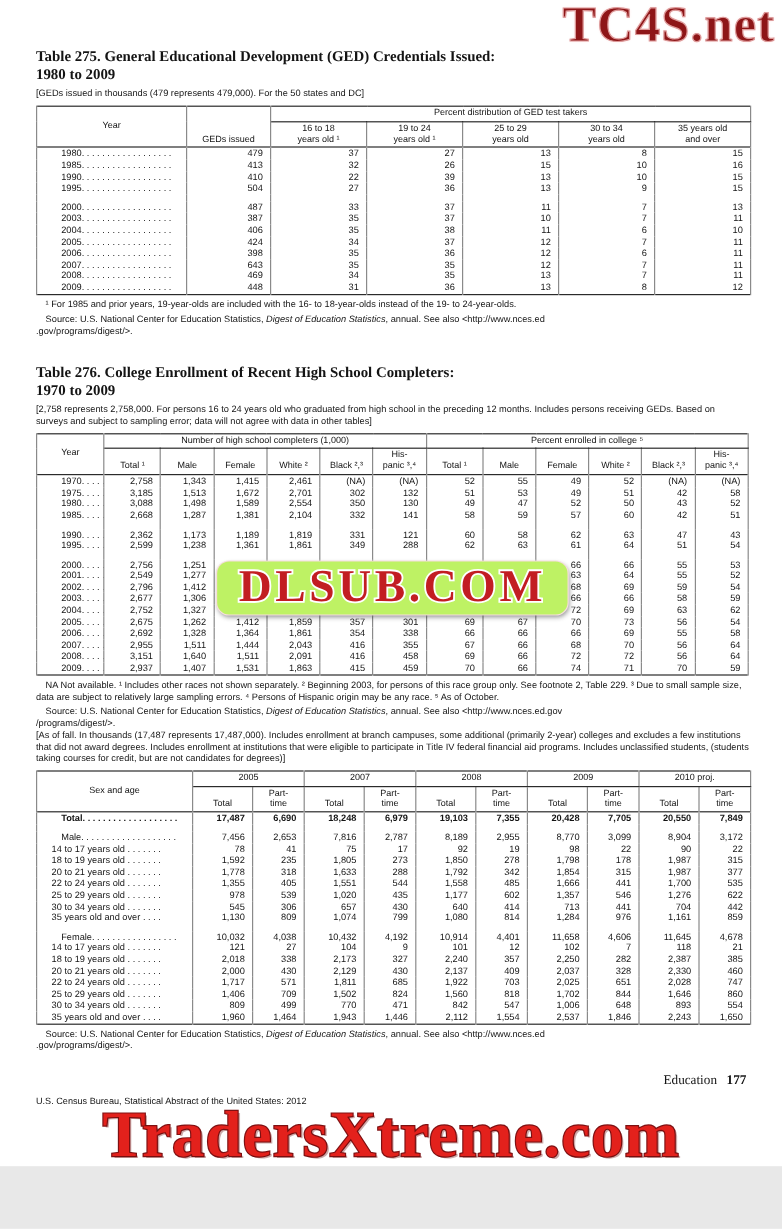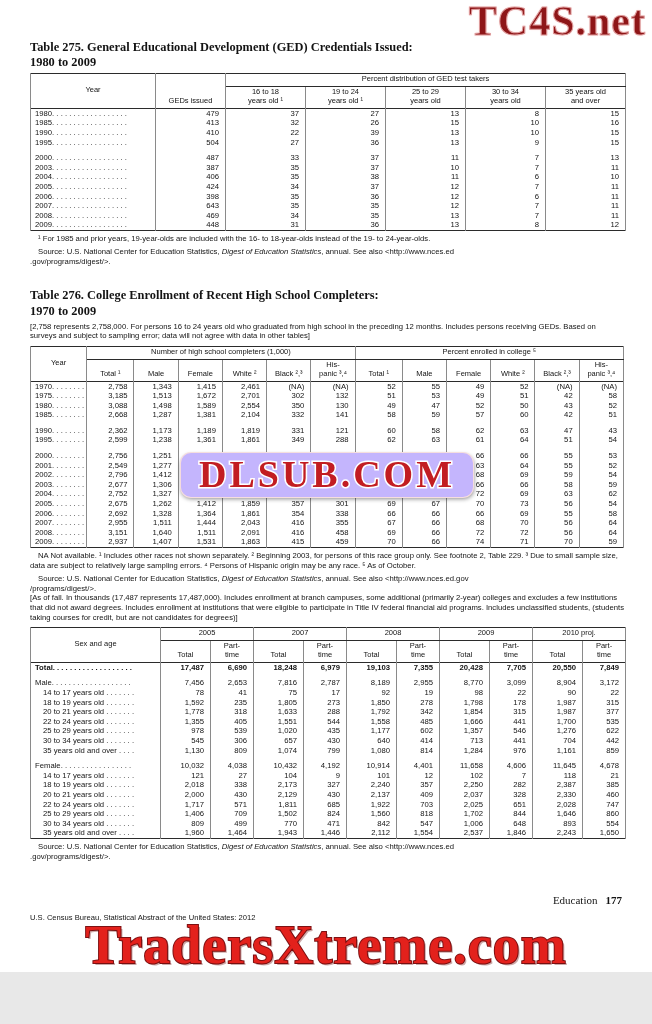--- a/index.html
+++ b/index.html
@@ -29,21 +29,21 @@
   }
   .dtable thead { border-bottom: 1px solid #2b2b2b; }
   .dtable th {
     font-weight: normal; text-align: center; vertical-align: bottom;
     font-size: 7.5px; line-height: 1.18; padding: 1px 2px 2px 2px;
     white-space: pre-line;
   }
   .dtable th.group { border-bottom: 1px solid #2b2b2b; vertical-align: middle; }
   .dtable th.mid { vertical-align: middle; }
   .dtable td { line-height: 9.6px; }
-  .dtable td.stub { text-align: left; white-space: nowrap; overflow: hidden; padding-left: 4px; }
+  .dtable td.stub { text-align: left; white-space: nowrap; overflow: hidden; padding-left: 20px; }
   .dtable td.stub.indent { padding-left: 12px; }
   .dtable td.num { text-align: right; padding-right: 6px; white-space: nowrap; }
   .dtable tr.gap-row td { height: 6px; }
   .dtable tr.bold-row td { font-weight: bold; }
 
   .fnote, .source {
     font-size: 7.7px; line-height: 1.28; text-indent: 8px;
     margin-top: 3px; white-space: pre-line;
   }
   .source .ital { font-style: italic; }
@@ -52,21 +52,21 @@
   .wm-top {
     position: absolute; top: 0px; right: 6px; z-index: 30;
     font-family: "Liberation Serif", serif; font-weight: bold;
     font-size: 42px; line-height: 1; letter-spacing: 1px;
     color: #8e1618; -webkit-text-stroke: 1px #dd9a9a;
     text-shadow: 0 0 2px rgba(255,210,210,.9);
   }
   .t276-wrap { position: relative; }
   .wm-mid {
     position: absolute; left: 50%; top: 64%; transform: translate(-50%, -50%);
-    z-index: 30; background: #c4b5fd; border-radius: 10px;
+    z-index: 30; background: #bef264; border-radius: 10px;
     padding: 2px 18px 4px 18px;
     box-shadow: 0 0 0 1px #f6dede, 1px 2px 4px rgba(0,0,0,.45);
   }
   .wm-mid .wm-mid-text {
     font-family: "Liberation Serif", serif; font-weight: bold;
     font-size: 38px; line-height: 1; letter-spacing: 3px;
     color: #c21d22; -webkit-text-stroke: 3px #ffffff; paint-order: stroke fill;
   }
   .wm-bottom {
     position: absolute; bottom: 0px; left: 50%; transform: translateX(-50%);
@@ -88,20 +88,21 @@
 <body>
 
 <div class="page">
 
   <div class="wm-top">TC4S.net</div>
 
   <div class="content">
 
     <div class="tbl-title first">Table 275. General Educational Development (GED) Credentials Issued:
 1980 to 2009</div>
+    <div class="bnote">[GEDs issued in thousands (479 represents 479,000). For the 50 states and DC]</div>
 
     <table class="dtable">
       <colgroup>
         <col style="width:125px">
           <col style="width:70px">
         <col style="width:80px">
           <col style="width:80px">
           <col style="width:80px">
           <col style="width:80px">
           <col style="width:80px">

